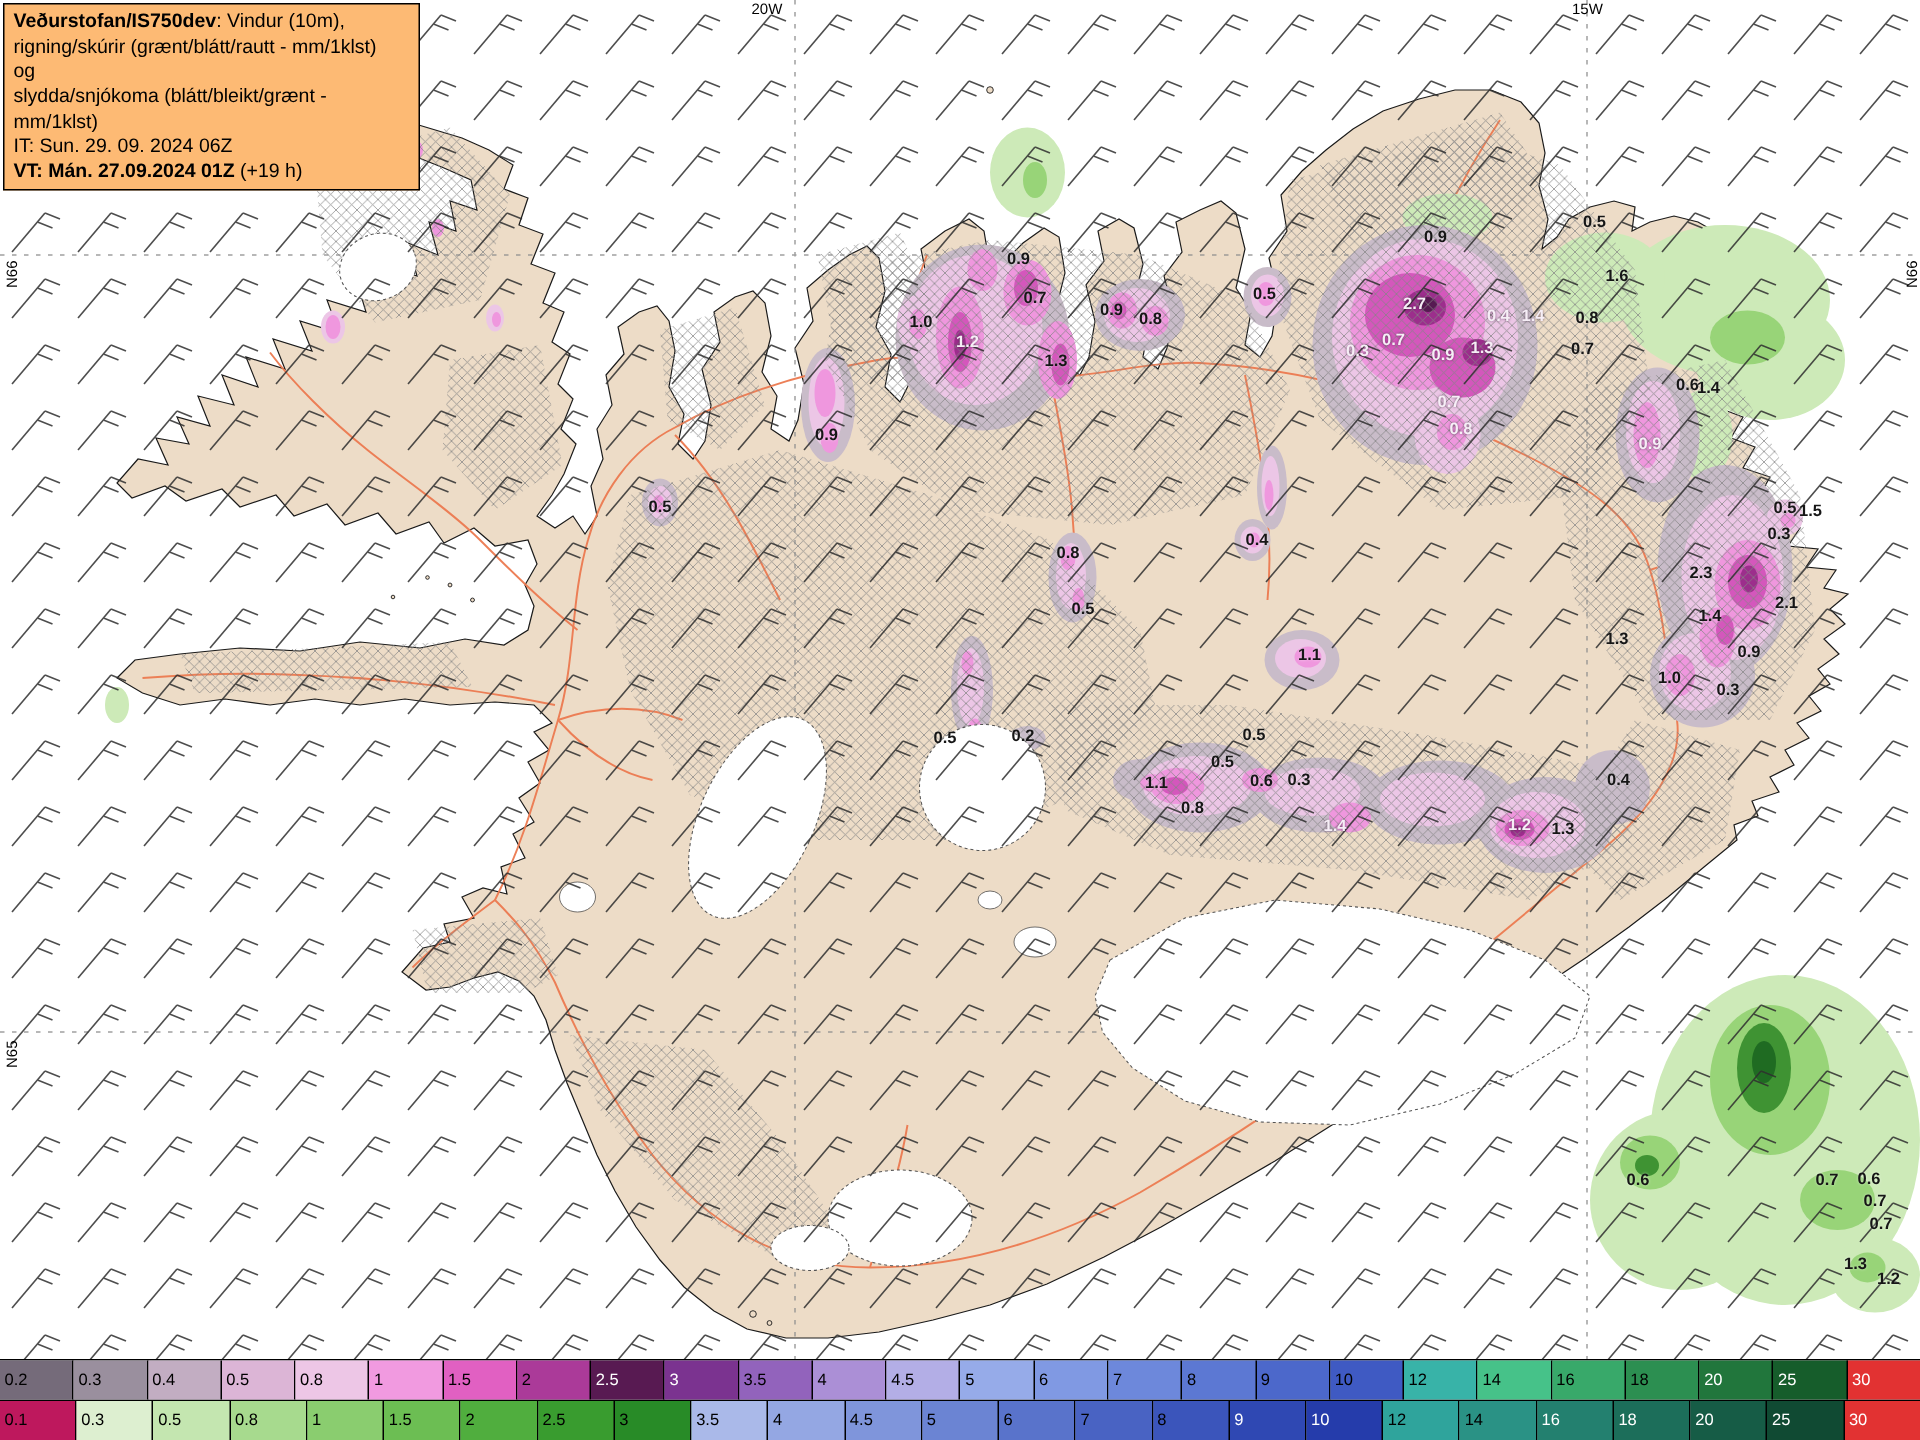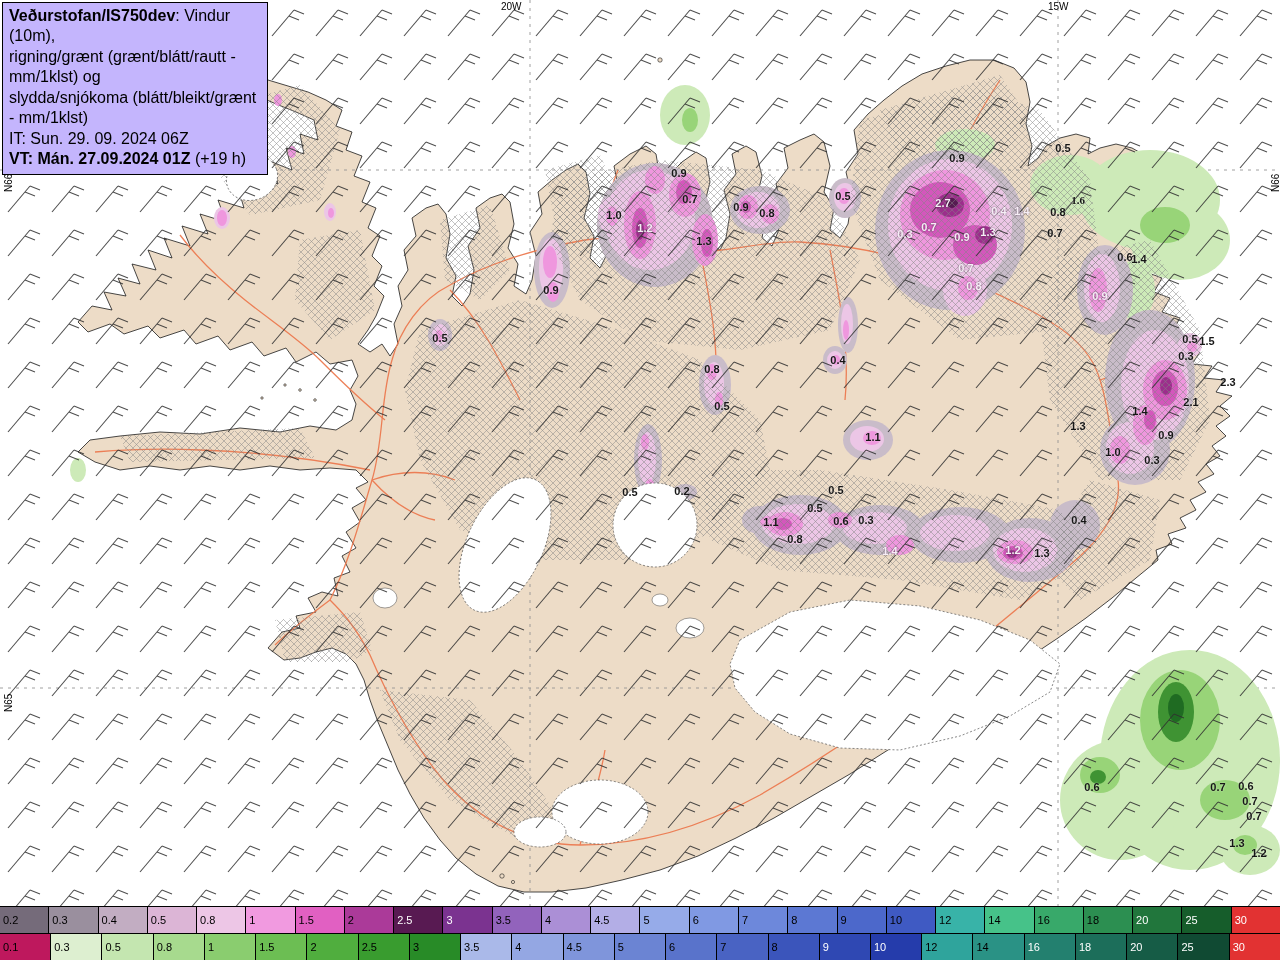--- a/index.html
+++ b/index.html
@@ -1,21 +1,21 @@
 <!DOCTYPE html>
 <html><head>
 <meta charset="utf-8">
 <style>
   html,body{margin:0;padding:0;background:#fff;}
   body{width:1280px;height:960px;font-family:"Liberation Sans","DejaVu Sans",sans-serif;overflow:hidden;}
   .map-wrap{position:relative;width:1280px;height:906px;background:#fff;overflow:hidden;}
   .map-wrap svg{position:absolute;left:0;top:0;}
   .titlebox{
-    position:absolute;top:2px;left:2px;z-index:6;background:#c4b5fd;border:1px solid #000;
-    padding:3px 6px 4px 6px;font-size:16px;line-height:1.28;color:#000;max-width:252px;
+    position:absolute;top:2px;left:2px;z-index:6;background:#fdba74;border:1px solid #000;
+    padding:3px 18px 4px 6px;font-size:13px;line-height:1.28;color:#000;max-width:252px;
   }
   .titlebox .b{font-weight:bold;}
   .lon-label{position:absolute;top:1px;z-index:5;font-size:10px;color:#000;}
   .lat-label{position:absolute;z-index:5;font-size:10px;color:#000;transform:rotate(-90deg);transform-origin:left top;}
   .vlabel{
     position:absolute;z-index:4;transform:translate(-50%,-50%);
     font-size:11px;font-weight:bold;color:#161616;white-space:nowrap;
     text-shadow:0 0 2px rgba(255,255,255,.55);
   }
   .vlabel.light{color:#f6eef6;text-shadow:0 0 2px rgba(40,10,40,.6);}
@@ -298,21 +298,21 @@
       <ellipse cx="690" cy="628" rx="14" ry="10"></ellipse>
       <ellipse cx="660" cy="600" rx="8" ry="6"></ellipse>
       <ellipse cx="385" cy="598" rx="12" ry="10"></ellipse>
     </g>
 
     <rect x="0" y="0" width="1280" height="906" fill="url(#barbs)"></rect>
   </svg>
 
   <div class="titlebox">
     <div><span class="b">Veðurstofan/IS750dev</span><span>: Vindur (10m),</span></div>
-    <div>rigning/grænt (grænt/blátt/rautt - mm/1klst) og</div>
+    <div>rigning/skúrir (grænt/blátt/rautt - mm/1klst) og</div>
     <div>slydda/snjókoma (blátt/bleikt/grænt - mm/1klst)</div>
     <div>IT: Sun. 29. 09. 2024 06Z</div>
     <div><span class="b">VT: Mán. 27.09.2024 01Z</span><span> (+19 h)</span></div>
   </div>
 
   <div class="lon-label" style="left:501px">20W</div>
   <div class="lon-label" style="left:1048px">15W</div>
   <div class="lat-label" style="left:3px;top:192px">N66</div>
   <div class="lat-label" style="left:3px;top:712px">N65</div>
   <div class="lat-label" style="left:1270px;top:192px">N66</div>
@@ -331,34 +331,34 @@
       <span class="vlabel" style="left: 551px; top: 290px;">0.9</span>
       <span class="vlabel light" style="left: 905px; top: 234px;">0.3</span>
       <span class="vlabel light" style="left: 929px; top: 227px;">0.7</span>
       <span class="vlabel light" style="left: 943px; top: 203px;">2.7</span>
       <span class="vlabel light" style="left: 962px; top: 237px;">0.9</span>
       <span class="vlabel light" style="left: 988px; top: 232px;">1.3</span>
       <span class="vlabel light" style="left: 999px; top: 211px;">0.4</span>
       <span class="vlabel light" style="left: 1022px; top: 211px;">1.4</span>
       <span class="vlabel" style="left: 1058px; top: 212px;">0.8</span>
       <span class="vlabel" style="left: 1055px; top: 233px;">0.7</span>
-      <span class="vlabel" style="left: 1078px; top: 200px; font-family: Liberation Serif, serif;">1.6</span>
+      <span class="vlabel" style="left: 1078px; top: 184px;">1.6</span>
       <span class="vlabel light" style="left: 966px; top: 268px;">0.7</span>
       <span class="vlabel light" style="left: 974px; top: 286px;">0.8</span>
       <span class="vlabel" style="left: 838px; top: 360px;">0.4</span>
       <span class="vlabel" style="left: 712px; top: 369px;">0.8</span>
       <span class="vlabel" style="left: 722px; top: 406px;">0.5</span>
       <span class="vlabel" style="left: 440px; top: 338px;">0.5</span>
       <span class="vlabel" style="left: 1125px; top: 257px;">0.6</span>
       <span class="vlabel" style="left: 1139px; top: 259px;">1.4</span>
       <span class="vlabel light" style="left: 1100px; top: 296px;">0.9</span>
       <span class="vlabel" style="left: 1190px; top: 339px;">0.5</span>
       <span class="vlabel" style="left: 1207px; top: 341px;">1.5</span>
       <span class="vlabel" style="left: 1186px; top: 356px;">0.3</span>
-      <span class="vlabel" style="left: 1228px; top: 382px;">2.3</span>
+      <span class="vlabel" style="left: 1134px; top: 382px;">2.3</span>
       <span class="vlabel" style="left: 1191px; top: 402px;">2.1</span>
       <span class="vlabel" style="left: 1140px; top: 411px;">1.4</span>
       <span class="vlabel" style="left: 1113px; top: 452px;">1.0</span>
       <span class="vlabel" style="left: 1152px; top: 460px;">0.3</span>
       <span class="vlabel" style="left: 1166px; top: 435px;">0.9</span>
       <span class="vlabel" style="left: 1078px; top: 426px;">1.3</span>
       <span class="vlabel" style="left: 873px; top: 437px;">1.1</span>
       <span class="vlabel" style="left: 836px; top: 490px;">0.5</span>
       <span class="vlabel" style="left: 815px; top: 508px;">0.5</span>
       <span class="vlabel" style="left: 841px; top: 521px;">0.6</span>

